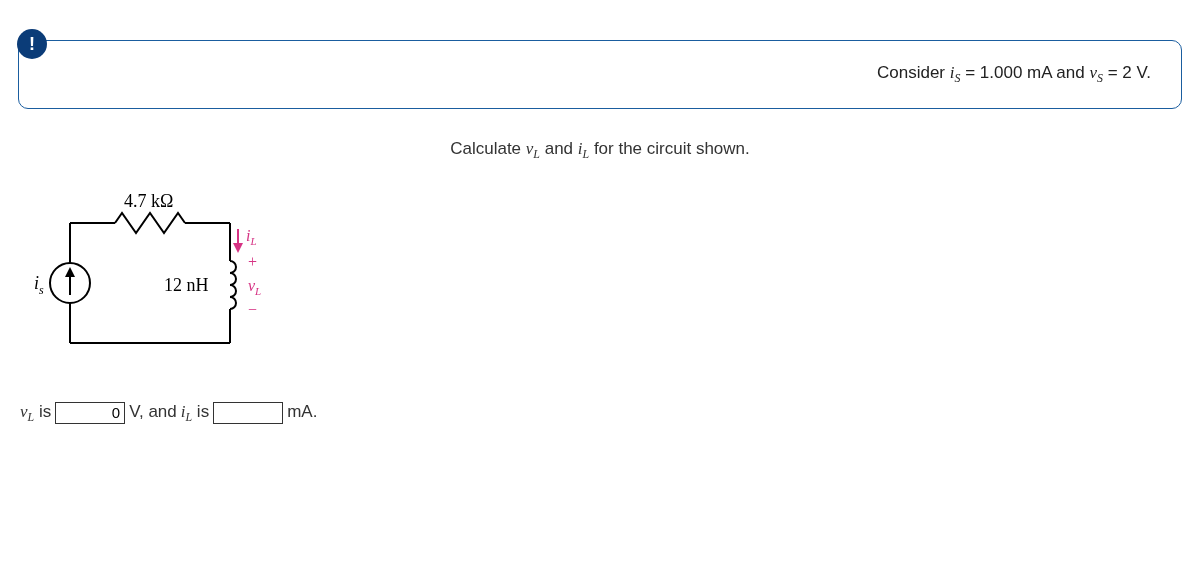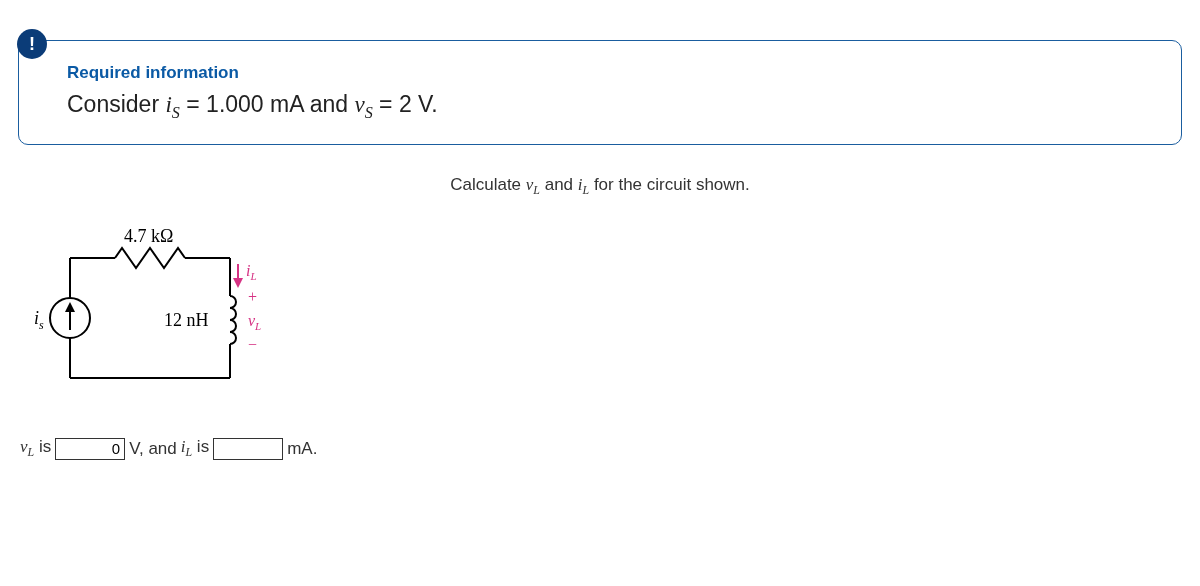--- a/index.html
+++ b/index.html
@@ -35,59 +35,59 @@
     font-weight: bold;
     font-size: 18px;
   }
   .info-title {
     color: #0b5aa5;
     font-weight: 700;
     margin-bottom: 8px;
     font-size: 17px;
   }
   .info-text {
-    font-size: 23px;
+    font-size: 17px;
     color: #222;
+    text-align: right;
   }
   .ital { font-style: italic; font-family: 'Times New Roman', serif; }
   .sub { vertical-align: sub; font-size: 0.7em; font-style: italic; font-family: 'Times New Roman', serif;}
   .prompt {
     margin: 0 0 30px 0;
     font-size: 17px;
     text-align: center;
   }
   .circuit {
     margin: 10px 0 30px 10px;
   }
   .answer-row {
     margin-left: 10px;
     font-size: 17px;
     display: flex;
-    align-items: center;
+    align-items: flex-start;
     gap: 4px;
     flex-wrap: wrap;
   }
   .answer-row input {
     width: 70px;
     height: 22px;
     border: 1px solid #333;
     font-size: 15px;
     text-align: right;
     padding: 0 4px;
     font-family: inherit;
   }
 </style>
 </head>
 <body>
 
 <div class="info-box">
   <div class="info-badge">
     <span>!</span>
   </div>
-  <div class="info-title">Required information</div>
   <div class="info-text">
     <span>Consider </span><span class="ital">i</span><span class="sub">S</span><span> = 1.000 mA and </span><span class="ital">v</span><span class="sub">S</span><span> = 2 V.</span>
   </div>
 </div>
 
 <div class="prompt">
   <span>Calculate </span><span class="ital">v</span><span class="sub">L</span><span> and </span><span class="ital">i</span><span class="sub">L</span><span> for the circuit shown.</span>
 </div>
 
 <div class="circuit">

